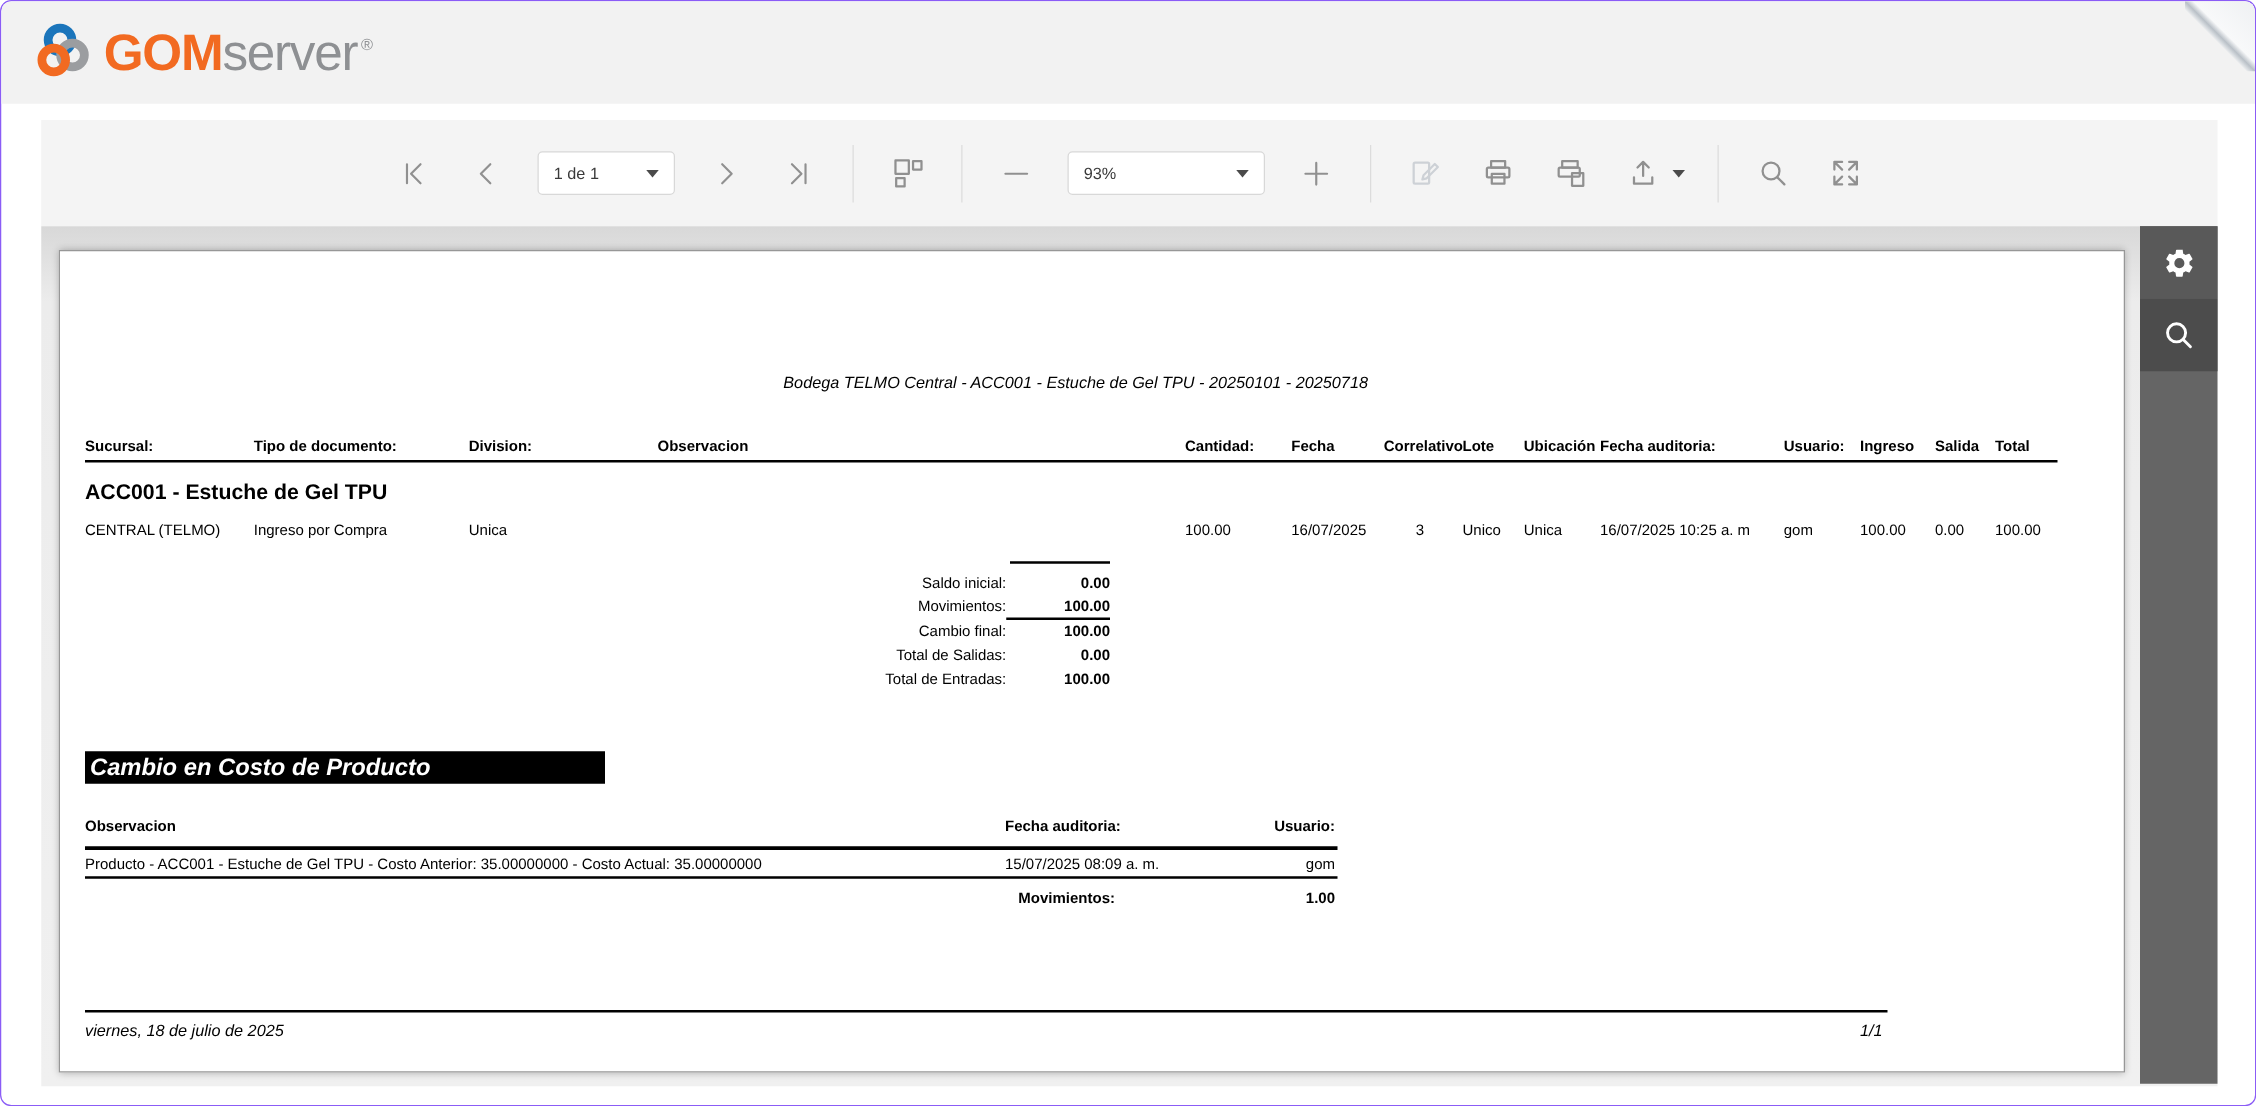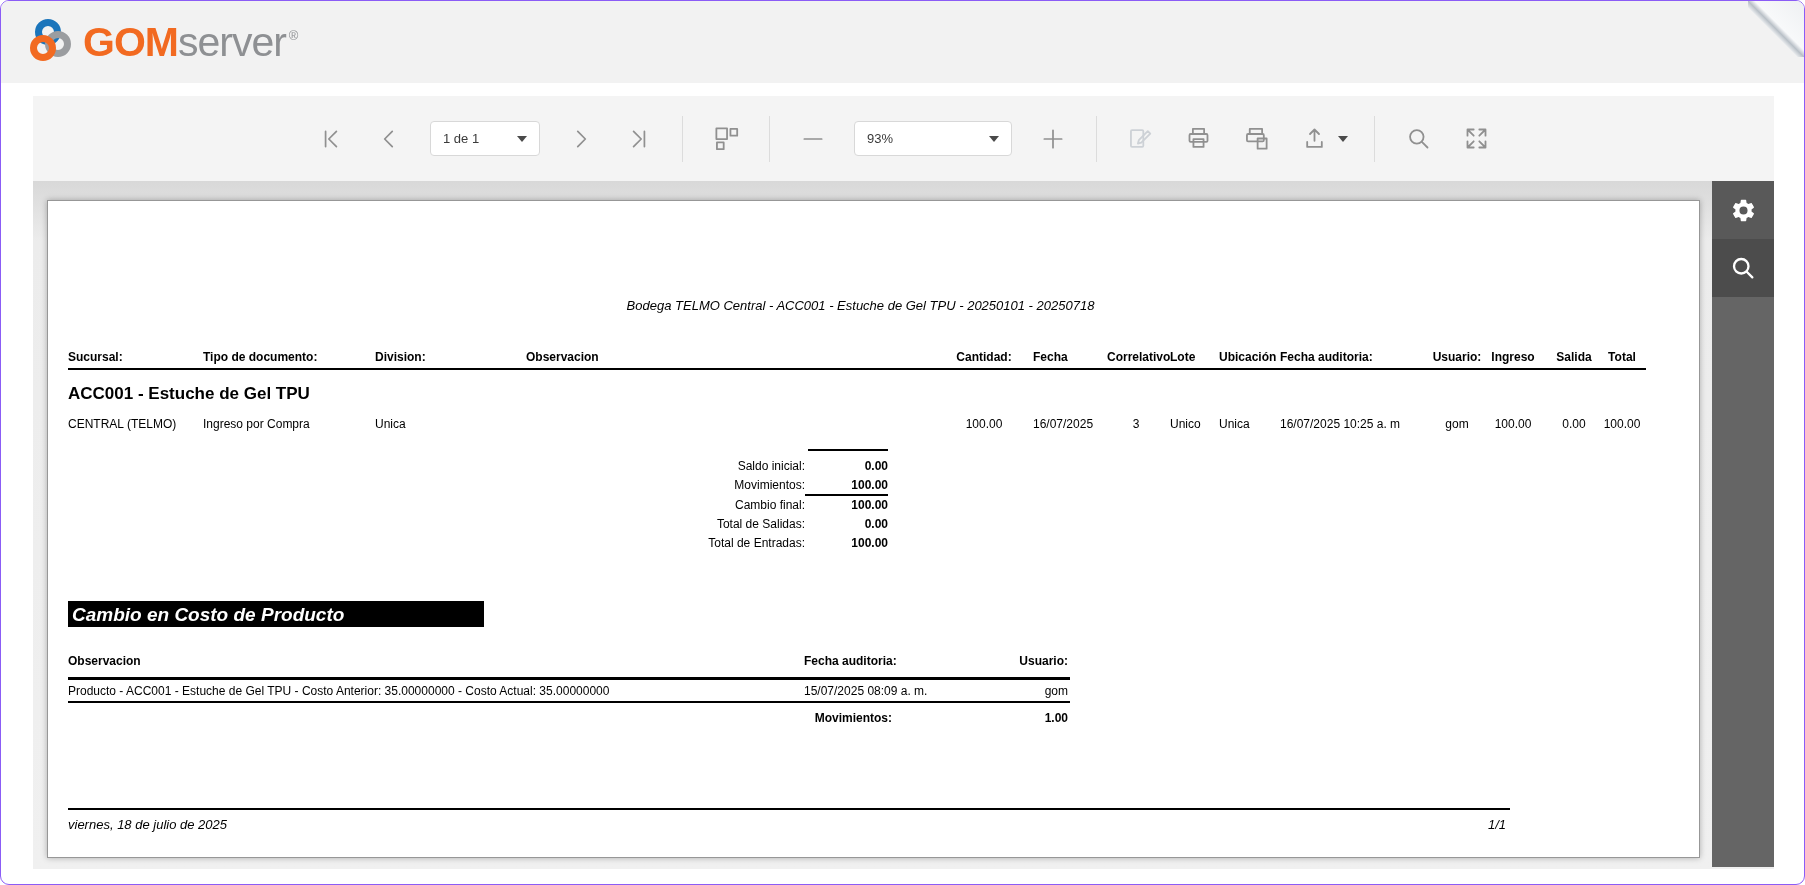--- a/index.html
+++ b/index.html
@@ -38,21 +38,21 @@
   .sm-search{background:#4c4c4c;}
   
   .report-page *{box-sizing:border-box;}
   .rp{position:absolute;white-space:nowrap;color:#000;}
   .bar-title{background:#000;color:#fff;font-weight:bold;font-style:italic;font-size:19px;line-height:27px;padding-left:4px;}
   .bar1{left:20px;top:45px;width:735px;height:27px;}
   .bar2{left:20px;top:400px;width:416px;height:26px;}
   .subtitle{left:20px;top:97px;width:1585px;text-align:center;font-style:italic;font-size:13px;}
   .ph{position:absolute;top:149px;font-weight:bold;font-size:12px;white-space:nowrap;}
   .pc{position:absolute;top:216px;font-size:12px;white-space:nowrap;line-height:15px;}
-  .ra{text-align:center;}
+  .ra{text-align:left;}
   .c-sucursal{left:20px;} .c-tipo{left:155px;} .c-division{left:327px;} .c-obs{left:478px;}
   .c-cantidad{left:900px;width:72px;} .c-fecha{left:985px;} .c-correlativo-h{left:1059px;}
   .c-correlativo{left:1076px;width:24px;text-align:center;} .c-lote{left:1122px;} .c-ubicacion{left:1171px;}
   .c-fechaaud{left:1232px;} .c-usuario{left:1379px;width:60px;} .c-ingreso{left:1440px;width:50px;}
   .c-salida{left:1500px;width:52px;} .c-total{left:1548px;width:52px;}
   .hline{position:absolute;background:#000;}
   .t1-topline{left:20px;top:167px;width:1578px;height:2px;}
   .group-title{left:20px;top:183px;font-size:17px;font-weight:bold;}
   .obs-cell{white-space:normal;width:352px;}
   .rowA-line{left:760px;top:248px;width:80px;height:2px;}

